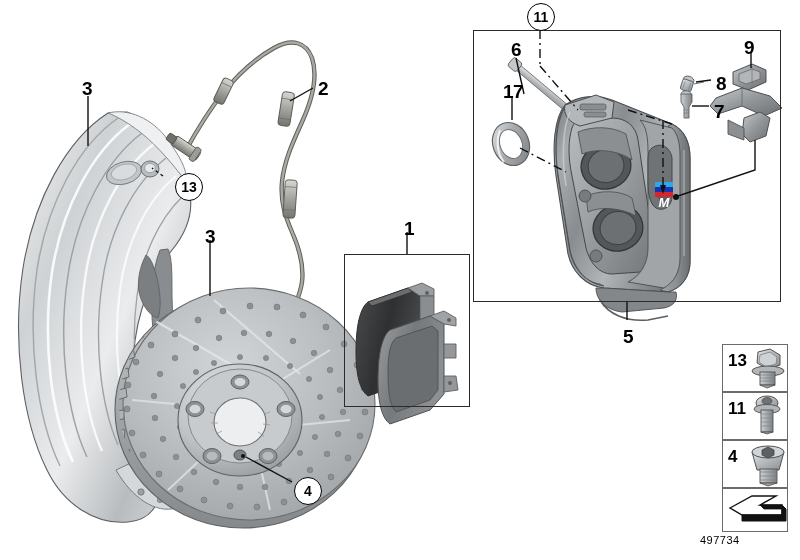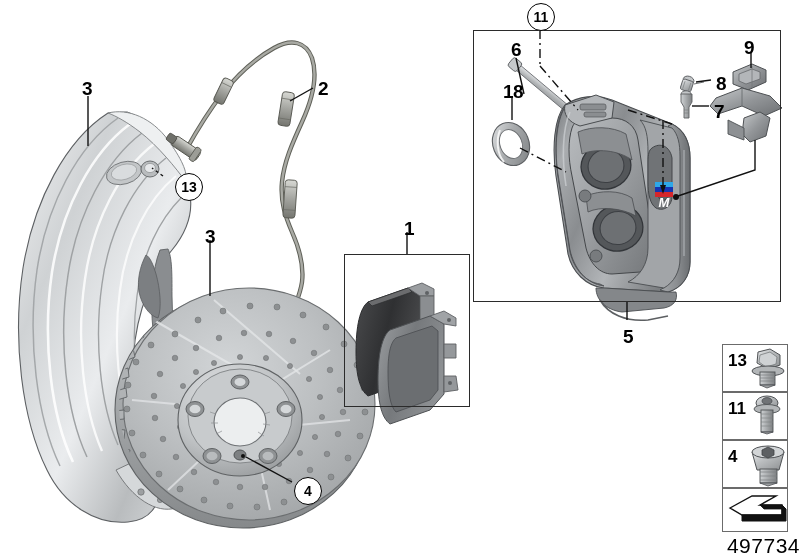--- a/index.html
+++ b/index.html
@@ -20,22 +20,22 @@
     position:absolute;width:26px;height:26px;border:1.6px solid #000;
     border-radius:50%;background:#fff;
     display:flex;align-items:center;justify-content:center;
     font-family:"Liberation Sans",sans-serif;font-weight:bold;font-size:14px;color:#000;
   }
   .legendnum{
     position:absolute;font-family:"Liberation Sans",sans-serif;
     font-weight:bold;font-size:17px;color:#000;line-height:1;
   }
   #diagram-id{
-    position:absolute;left:700px;top:534px;width:100px;text-align:right;
-    font-family:"Liberation Sans",sans-serif;font-size:21px;font-weight:normal;color:#000;
+    position:absolute;left:700px;top:534px;width:100px;text-align:left;
+    font-family:"Liberation Sans",sans-serif;font-size:11px;font-weight:normal;color:#000;
     letter-spacing:0.5px;
   }
   .boxframe{position:absolute;border:1.1px solid #2b2b2b;box-sizing:border-box;background:transparent;}
   .legendcell{position:absolute;border:1.1px solid #6b6b6b;box-sizing:border-box;background:#fff;}
 </style>
 </head>
 <body>
 
 <div id="stage">
 
@@ -530,21 +530,21 @@
   <div class="boxframe" style="left:473px;top:30px;width:308px;height:272px;"></div>
 
   <div class="calloutnum" style="left:82px;top:79px;">3</div>
   <div class="calloutnum" style="left:318px;top:79px;">2</div>
   <div class="circlenum" style="left:175px;top:173px;">13</div>
   <div class="calloutnum" style="left:205px;top:227px;">3</div>
   <div class="calloutnum" style="left:404px;top:219px;">1</div>
   <div class="circlenum" style="left:294px;top:477px;">4</div>
   <div class="circlenum" style="left:527px;top:3px;">11</div>
   <div class="calloutnum" style="left:511px;top:40px;">6</div>
-  <div class="calloutnum" style="left:503px;top:82px;">18</div>
+  <div class="calloutnum" style="left:503px;top:82px;">17</div>
   <div class="calloutnum" style="left:744px;top:38px;">9</div>
   <div class="calloutnum" style="left:716px;top:74px;">8</div>
   <div class="calloutnum" style="left:714px;top:102px;">7</div>
   <div class="calloutnum" style="left:623px;top:327px;">5</div>
 
   <div class="legendcell" style="left:722px;top:344px;width:66px;height:48px;"></div>
   <div class="legendcell" style="left:722px;top:392px;width:66px;height:48px;"></div>
   <div class="legendcell" style="left:722px;top:440px;width:66px;height:48px;"></div>
   <div class="legendcell" style="left:722px;top:488px;width:66px;height:44px;"></div>
 

